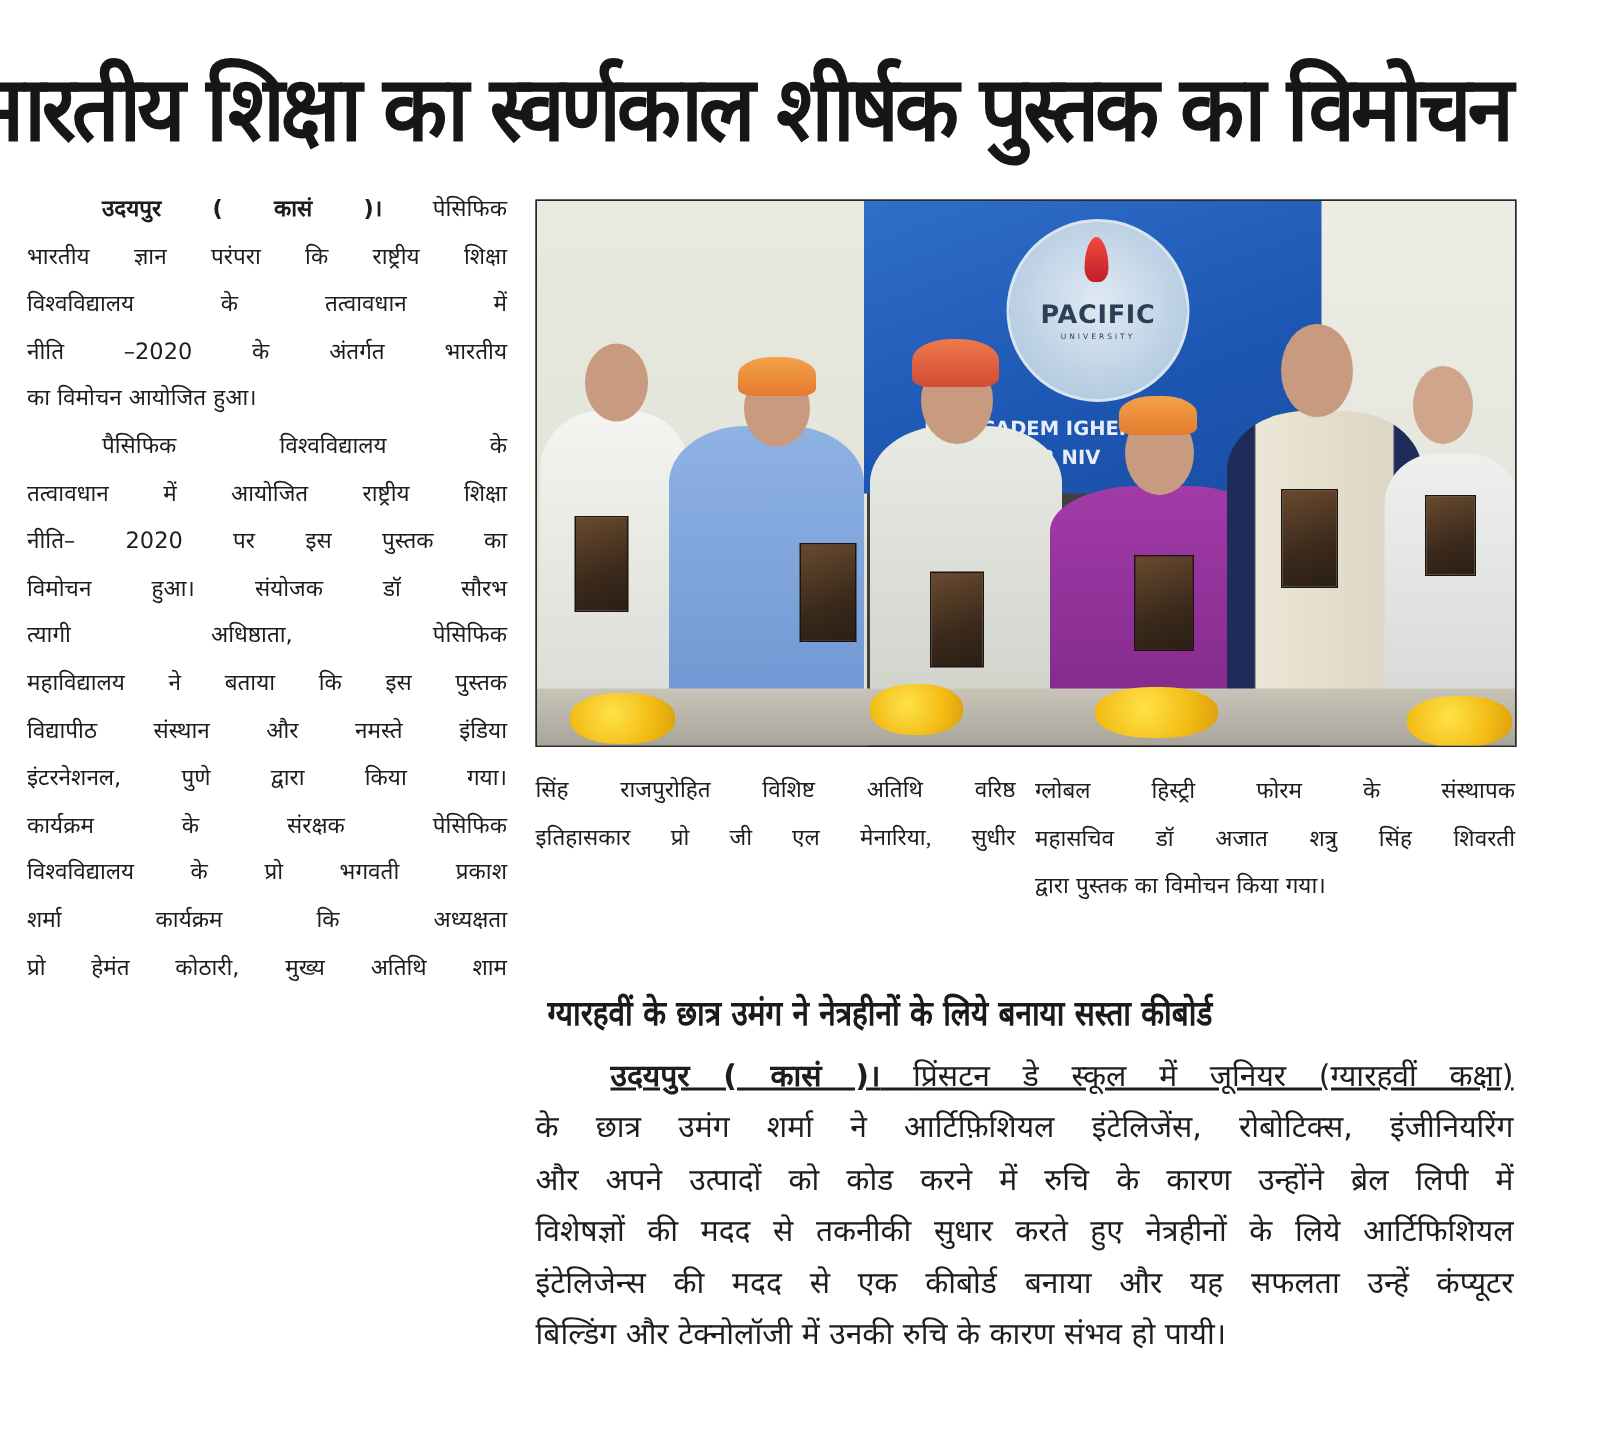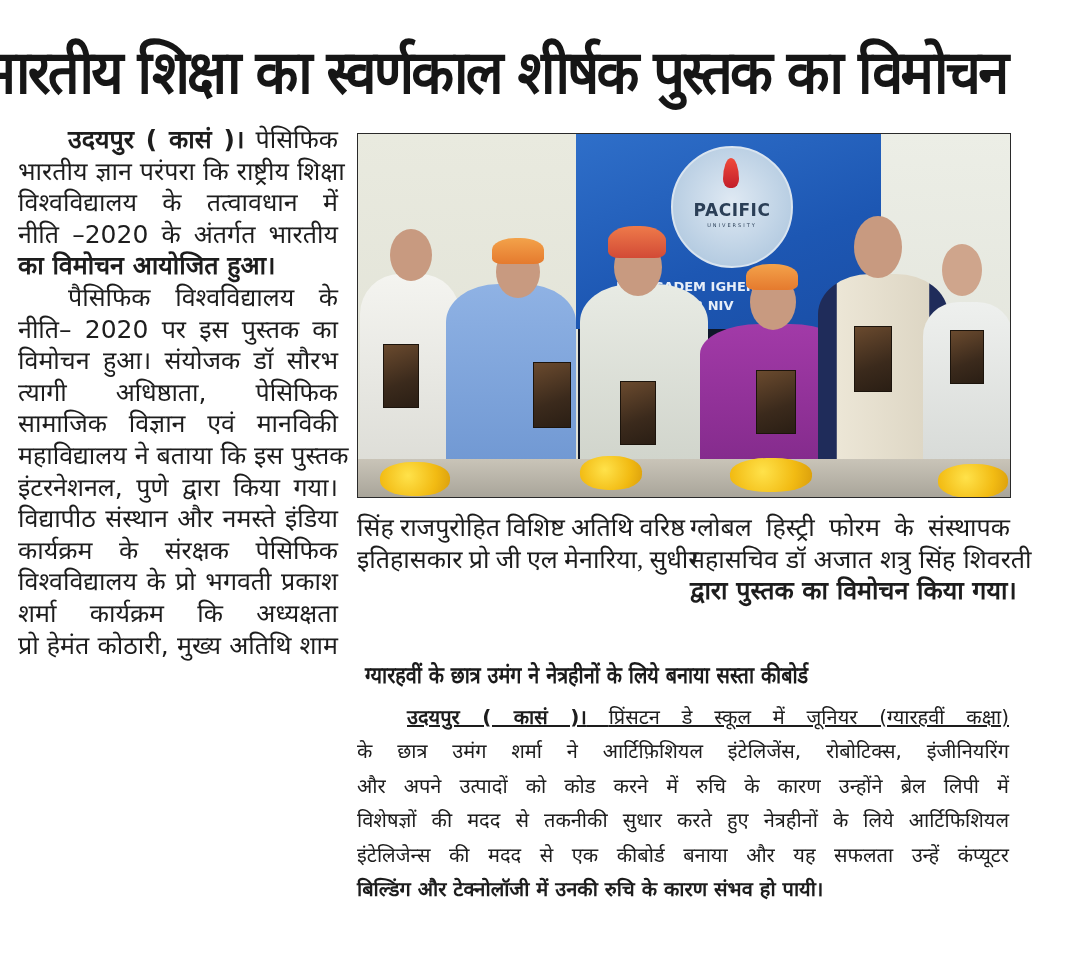--- a/index.html
+++ b/index.html
@@ -28,56 +28,55 @@
       font-weight: bold;
       font-size: 60px;
       letter-spacing: -3px;
       color: #161616;
       transform: scaleX(0.93);
       transform-origin: left center;
       white-space: nowrap;
     }
     .col {
       position: absolute;
-      font-size: 25px;
+      font-size: 15px;
       line-height: 31.6px;
       color: #1d1d1d;
     }
     .col-left {
       left: 18px;
       top: 124px;
       width: 320px;
     }
     .line {
       display: block;
       white-space: nowrap;
       text-align: justify;
       text-align-last: justify;
       height: 31.6px;
       overflow: visible;
     }
     .line.last {
       text-align-last: left;
-      font-weight: bold;
     }
     .line.indent {
       padding-left: 50px;
     }
     .dateline {
       font-weight: bold;
     }
     .photo {
       position: absolute;
       left: 357px;
       top: 133px;
       width: 652px;
       height: 363px;
       border: 1.5px solid #2a2a2a;
       overflow: hidden;
-      background: #0f172a;
+      background: #404040;
     }
     .wall-left {
       position: absolute; left: 0; top: 0; width: 220px; height: 363px;
       background: linear-gradient(180deg, #e9eadf 0%, #dfe0d4 100%);
     }
     .wall-right {
       position: absolute; right: 0; top: 0; width: 130px; height: 363px;
       background: linear-gradient(180deg, #eceee6 0%, #dfe1d8 100%);
     }
     .banner {
@@ -218,27 +217,27 @@
 
 <div class="headline">भारतीय शिक्षा का स्वर्णकाल शीर्षक पुस्तक का विमोचन</div>
 
 <div class="col col-left">
   <span class="line indent"><span class="dateline">उदयपुर ( कासं )।</span> <span>पेसिफिक</span></span>
   <span class="line">भारतीय ज्ञान परंपरा कि राष्ट्रीय शिक्षा</span>
   <span class="line">विश्वविद्यालय के तत्वावधान में</span>
   <span class="line">नीति –2020 के अंतर्गत भारतीय</span>
   <span class="line last">का विमोचन आयोजित हुआ।</span>
   <span class="line indent">पैसिफिक विश्वविद्यालय के</span>
+  <span class="line">तत्वावधान में आयोजित राष्ट्रीय शिक्षा</span>
   <span class="line">नीति– 2020 पर इस पुस्तक का</span>
   <span class="line">विमोचन हुआ। संयोजक डॉ सौरभ</span>
   <span class="line">त्यागी अधिष्ठाता, पेसिफिक</span>
-  <span class="line">सामाजिक विज्ञान एवं मानविकी</span>
   <span class="line">महाविद्यालय ने बताया कि इस पुस्तक</span>
+  <span class="line">विद्यापीठ संस्थान और नमस्ते इंडिया</span>
   <span class="line">इंटरनेशनल, पुणे द्वारा किया गया।</span>
-  <span class="line">विद्यापीठ संस्थान और नमस्ते इंडिया</span>
   <span class="line">कार्यक्रम के संरक्षक पेसिफिक</span>
   <span class="line">विश्वविद्यालय के प्रो भगवती प्रकाश</span>
   <span class="line">शर्मा कार्यक्रम कि अध्यक्षता</span>
   <span class="line">प्रो हेमंत कोठारी, मुख्य अतिथि शाम</span>
 </div>
 
 <div class="photo">
   <div class="wall-left"></div>
   <div class="wall-right"></div>
   <div class="banner">

